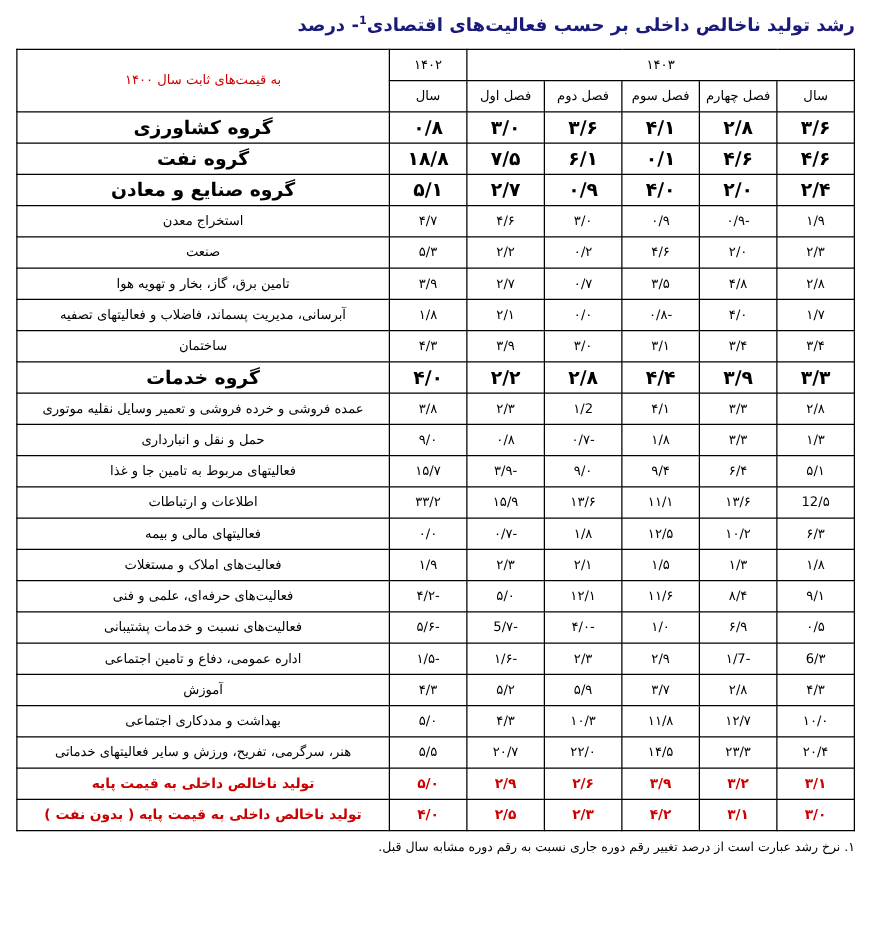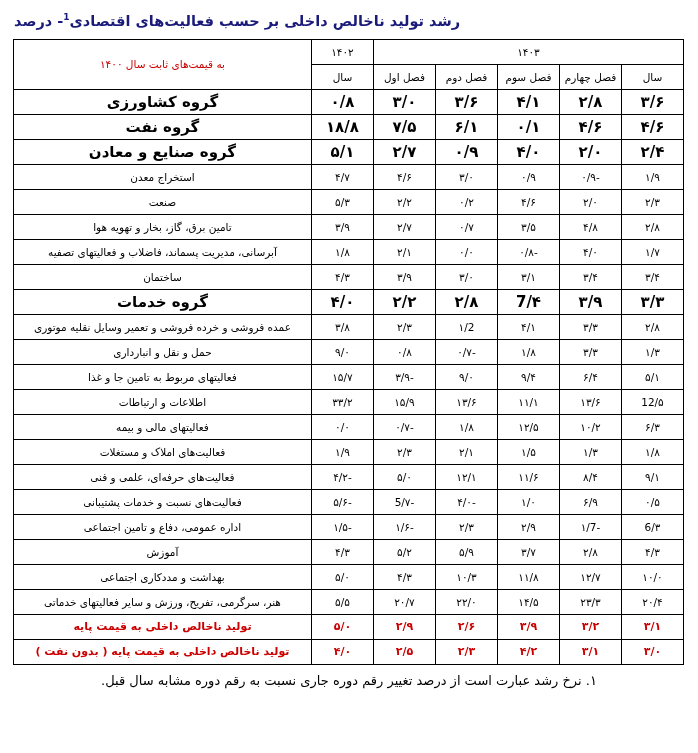--- a/index.html
+++ b/index.html
@@ -16,21 +16,21 @@
     overflow: hidden;
   }
   .page {
     width: 698px;
     height: 753px;
     box-sizing: border-box;
     padding: 8px 14px 0 14px;
     position: relative;
   }
   .doc-title {
-    text-align: left;
+    text-align: right;
     font-weight: bold;
     font-size: 14.5px;
     color: #1a1a7a;
     margin: 4px 0 10px 0;
     letter-spacing: 0;
   }
   .doc-title sup {
     font-size: 9px;
     vertical-align: super;
   }
@@ -79,22 +79,22 @@
   }
   th.note-head {
     font-weight: bold;
     font-size: 12px;
     color: #cc0000;
     text-align: center;
   }
   .footnote {
     width: 670px;
     margin: 8px auto 0 auto;
-    text-align: center;
-    font-size: 13px;
+    text-align: right;
+    font-size: 10px;
     color: #000;
     direction: rtl;
   }
   .nowrap { white-space: nowrap; }
 </style>
 </head>
 <body>
 
 <div class="page">
 
@@ -196,21 +196,21 @@
           <td>۳/۴</td>
           <td>۳/۱</td>
           <td>۳/۰</td>
           <td>۳/۹</td>
           <td>۴/۳</td>
           <td class="label">ساختمان</td>
         </tr>
         <tr class="group">
           <td>۳/۳</td>
           <td>۳/۹</td>
-          <td>7/۴</td>
+          <td>۴/۴</td>
           <td>۲/۸</td>
           <td>۲/۲</td>
           <td>۴/۰</td>
           <td class="label">گروه خدمات</td>
         </tr>
         <tr>
           <td>۲/۸</td>
           <td>۳/۳</td>
           <td>۴/۱</td>
           <td>۱/2</td>

